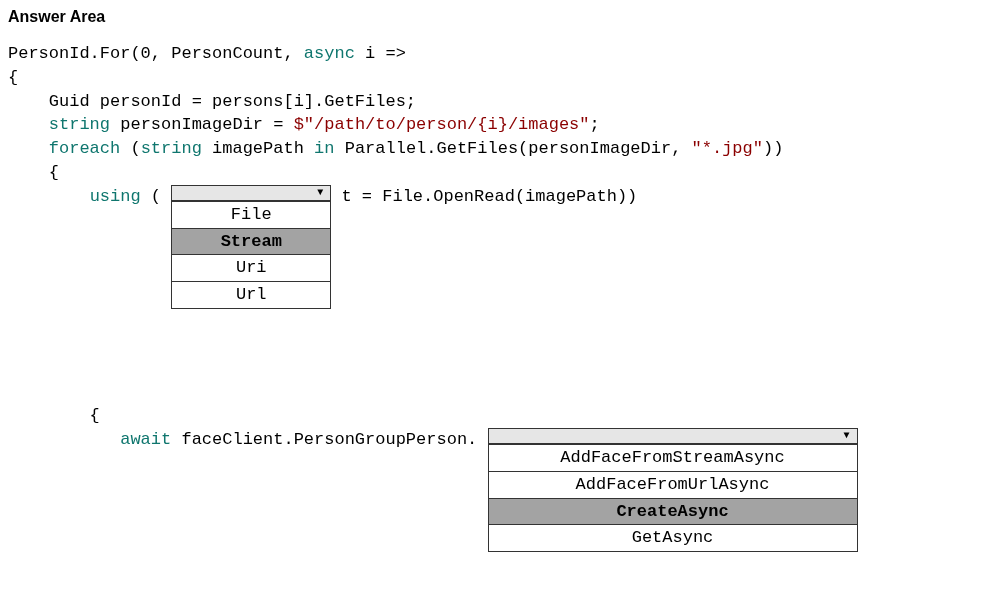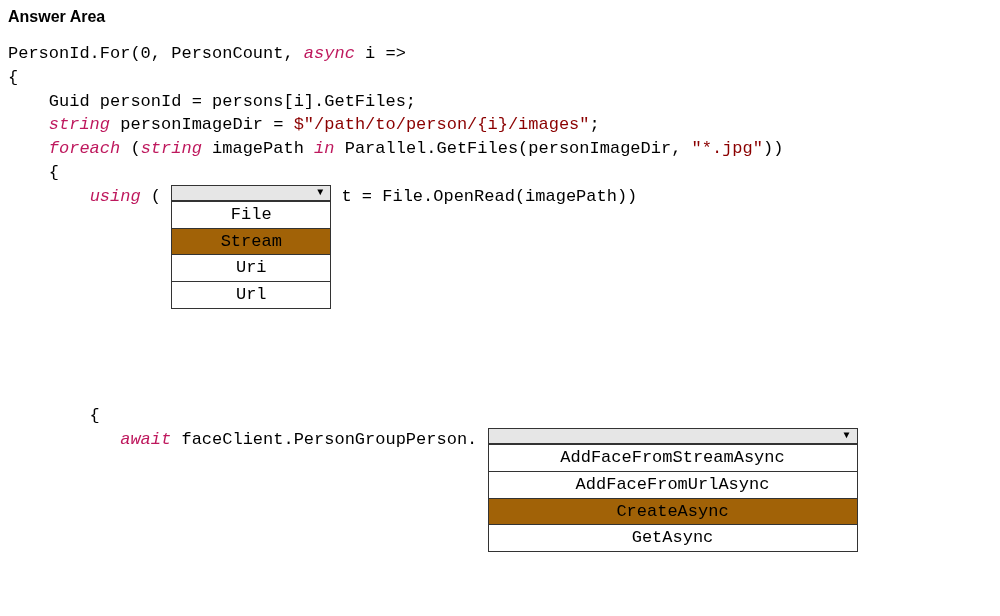--- a/index.html
+++ b/index.html
@@ -17,22 +17,21 @@
       font-size: 16px;
       margin-bottom: 16px;
     }
     .code-area {
       font-family: "Courier New", monospace;
       font-size: 17px;
       line-height: 1.4;
       white-space: pre;
     }
     .kw {
-      color: #be185d;
-      font-style: italic;
+      color: #0f766e;
     }
     .str {
       color: #8b0000;
     }
     .dropdown-wrap {
       display: inline-block;
       vertical-align: top;
     }
     .dropdown-header {
       display: flex;
@@ -58,21 +57,22 @@
       background: #fff;
     }
     .dropdown-list .dd-item {
       border-top: 1px solid #333;
       padding: 1px 8px;
       font-family: "Courier New", monospace;
       font-size: 17px;
       text-align: center;
     }
     .dropdown-list .dd-item.highlight {
-      background: #a16207;
+      background: #a3a3a3;
+      font-weight: bold;
     }
     .dd1 {
       width: 160px;
     }
     .dd2 {
       width: 370px;
     }
   </style>
 </head>
 <body>

